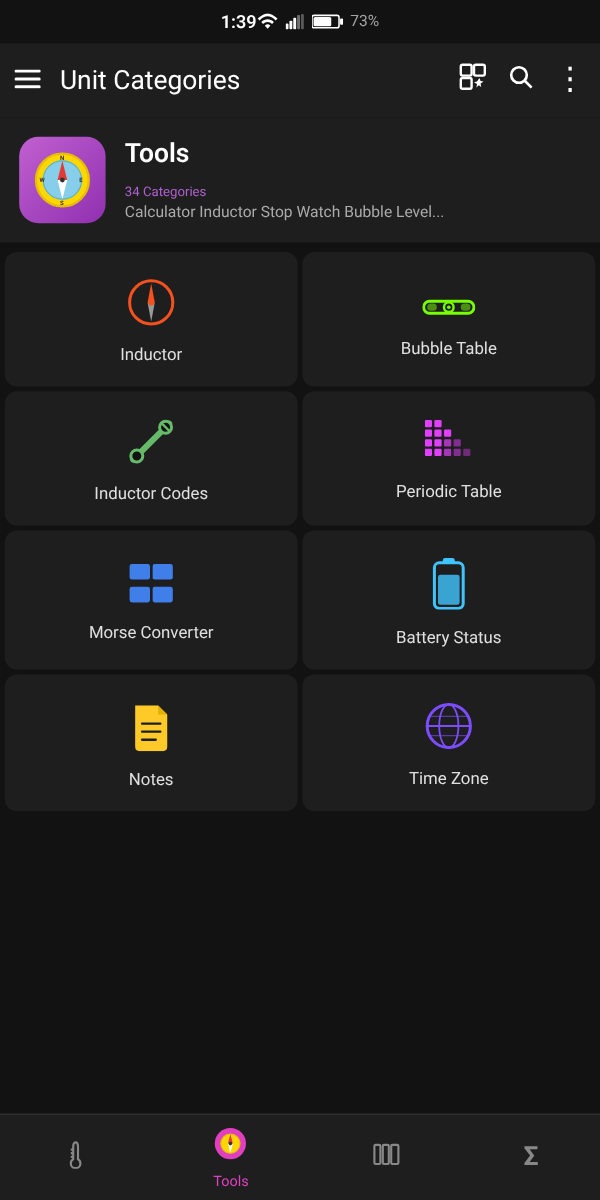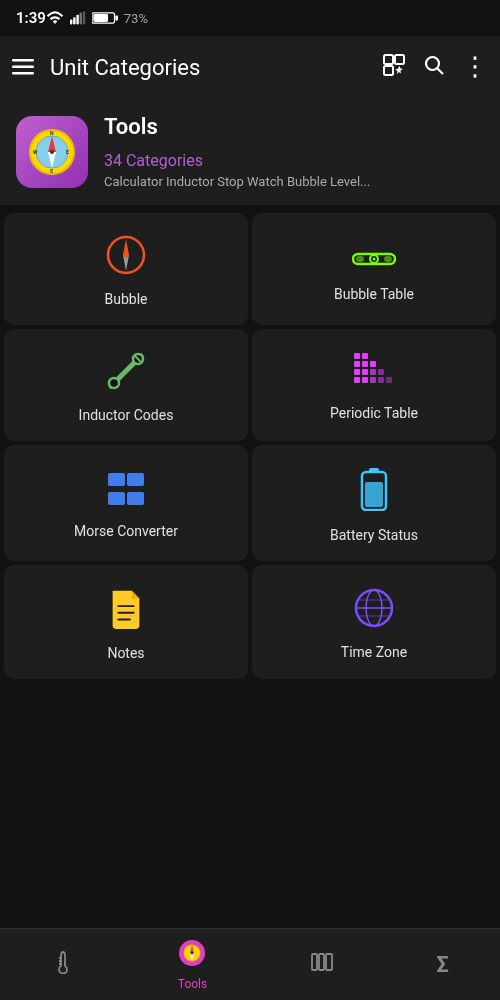--- a/index.html
+++ b/index.html
@@ -9,21 +9,21 @@
       background: #121212;
       font-family: 'Roboto', Arial, sans-serif;
       color: #ffffff;
       overflow: hidden;
       position: relative;
     }
 
     
     .status-bar {
       display: flex;
-      justify-content: flex-start;
+      justify-content: center;
       align-items: center;
       padding: 6px 16px;
       height: 36px;
       background: #121212;
     }
     .status-time {
       font-size: 15px;
       font-weight: 600;
       color: #fff;
     }
@@ -86,21 +86,21 @@
       justify-content: center;
       margin-right: 16px;
       flex-shrink: 0;
     }
     .header-info h2 {
       font-size: 22px;
       font-weight: 600;
       color: #fff;
     }
     .header-info .category-count {
-      font-size: 16px;
+      font-size: 11px;
       color: #b060d0;
       margin-top: 12px;
     }
     .header-info .category-desc {
       font-size: 13px;
       color: #aaa;
       margin-top: 4px;
     }
 
     
@@ -282,21 +282,21 @@
 
     <div class="grid-item">
       <span class="grid-icon icon-compass">
         <svg width="40" height="40" viewBox="0 0 40 40">
           <circle cx="20" cy="20" r="18" fill="none" stroke="#f4511e" stroke-width="2.5"></circle>
           <polygon points="20,4 17,20 23,20" fill="#f4511e"></polygon>
           <polygon points="20,36 23,20 17,20" fill="#999"></polygon>
           <circle cx="20" cy="20" r="2.5" fill="#f4511e"></circle>
         </svg>
       </span>
-      <span class="grid-label">Bubble</span>
+      <span class="grid-label">Inductor</span>
     </div>
 
     <div class="grid-item">
       <span class="grid-icon icon-bubble">
         <svg width="44" height="22" viewBox="0 0 44 22">
           <rect x="1" y="6" width="42" height="10" rx="5" fill="none" stroke="#76ff03" stroke-width="2.5"></rect>
           <rect x="4" y="8" width="8" height="6" rx="3" fill="#76ff03" opacity="0.5"></rect>
           <rect x="32" y="8" width="8" height="6" rx="3" fill="#76ff03" opacity="0.5"></rect>
           <circle cx="22" cy="11" r="4" fill="none" stroke="#76ff03" stroke-width="2"></circle>
           <circle cx="22" cy="11" r="1.5" fill="#76ff03"></circle>

